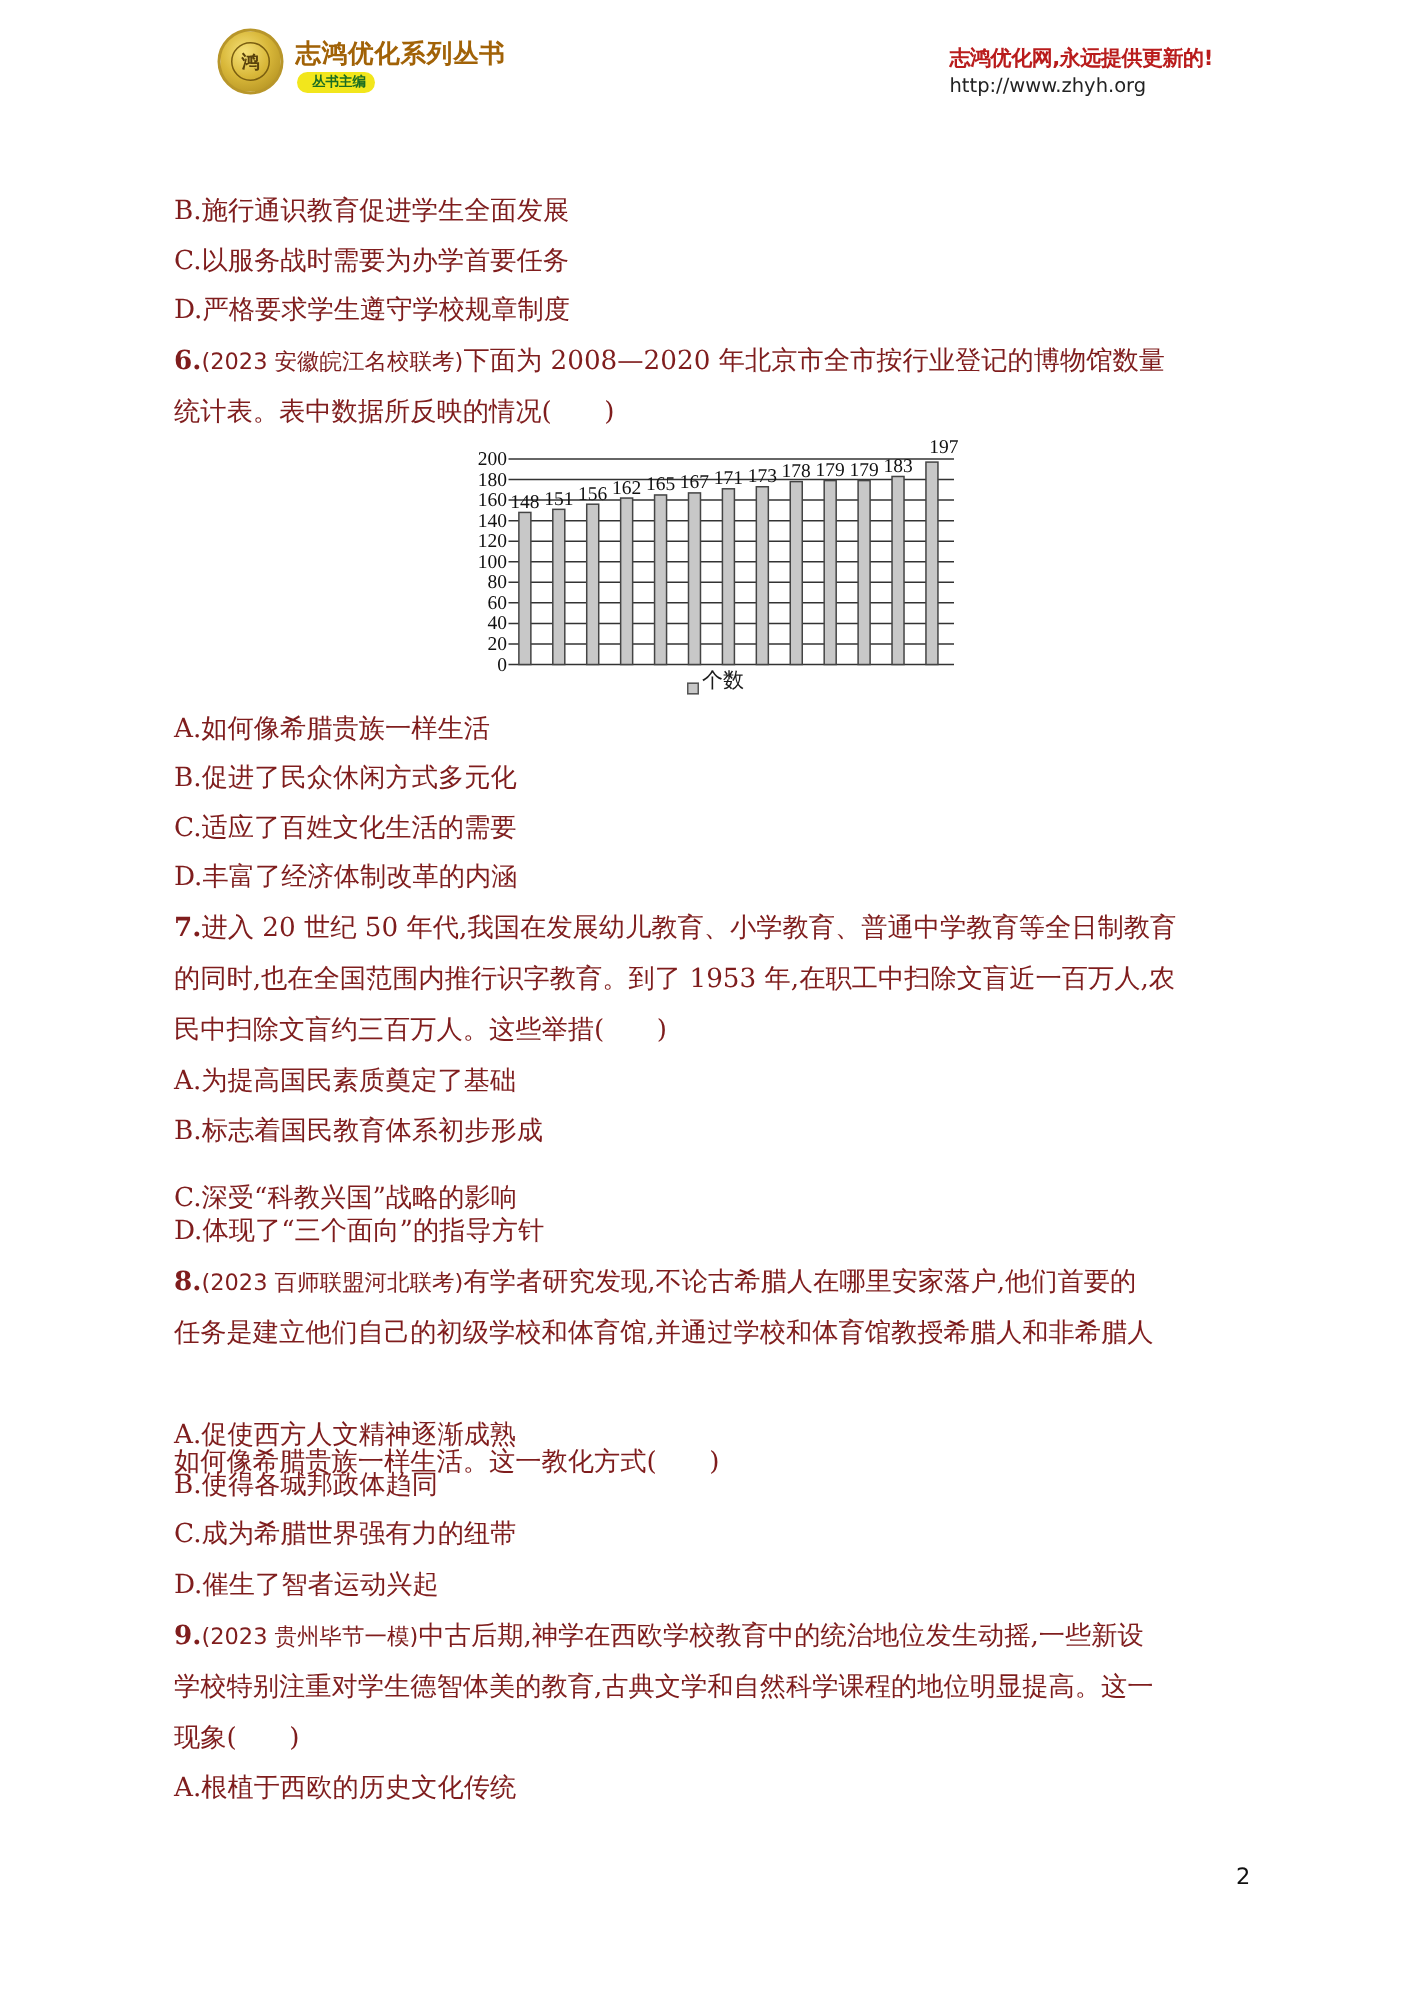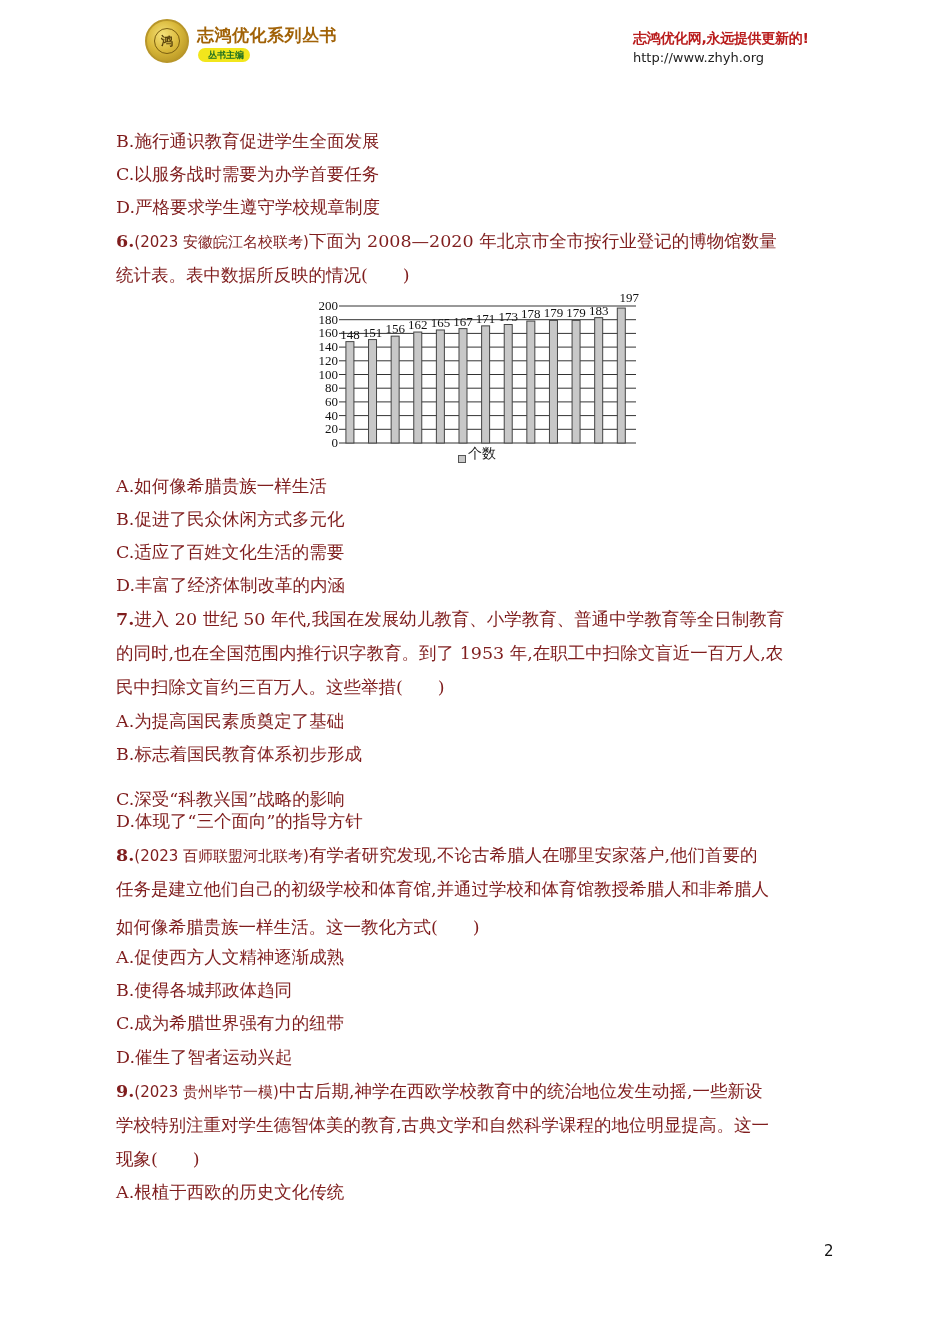--- a/index.html
+++ b/index.html
@@ -62,21 +62,21 @@
     <div class="line" style="top: 574px;"><span>D.丰富了经济体制改革的内涵</span></div>
     <div class="line" style="top: 608px;"><span class="qnum">7.</span><span>进入 20 世纪 50 年代,我国在发展幼儿教育、小学教育、普通中学教育等全日制教育</span></div>
     <div class="line" style="top: 642px;"><span>的同时,也在全国范围内推行识字教育。到了 1953 年,在职工中扫除文盲近一百万人,农</span></div>
     <div class="line" style="top: 676px;"><span>民中扫除文盲约三百万人。这些举措(　　)</span></div>
     <div class="line" style="top: 710px;"><span>A.为提高国民素质奠定了基础</span></div>
     <div class="line" style="top: 743px;"><span>B.标志着国民教育体系初步形成</span></div>
     <div class="line" style="top: 776px; margin-top: 12px;"><span>C.深受“科教兴国”战略的影响</span></div>
     <div class="line" style="top: 810px;"><span>D.体现了“三个面向”的指导方针</span></div>
     <div class="line" style="top: 844px;"><span class="qnum">8.</span><span class="src">(2023 百师联盟河北联考)</span><span>有学者研究发现,不论古希腊人在哪里安家落户,他们首要的</span></div>
     <div class="line" style="top: 878px;"><span>任务是建立他们自己的初级学校和体育馆,并通过学校和体育馆教授希腊人和非希腊人</span></div>
-    <div class="line" style="top: 916px;"><span>如何像希腊贵族一样生活。这一教化方式(　　)</span></div>
+    <div class="line" style="top: 964px;"><span>如何像希腊贵族一样生活。这一教化方式(　　)</span></div>
     <div class="line" style="top: 946px;"><span>A.促使西方人文精神逐渐成熟</span></div>
     <div class="line" style="top: 979px;"><span>B.使得各城邦政体趋同</span></div>
     <div class="line" style="top: 1012px;"><span>C.成为希腊世界强有力的纽带</span></div>
     <div class="line" style="top: 1046px;"><span>D.催生了智者运动兴起</span></div>
     <div class="line" style="top: 1080px;"><span class="qnum">9.</span><span class="src">(2023 贵州毕节一模)</span><span>中古后期,神学在西欧学校教育中的统治地位发生动摇,一些新设</span></div>
     <div class="line" style="top: 1114px;"><span>学校特别注重对学生德智体美的教育,古典文学和自然科学课程的地位明显提高。这一</span></div>
     <div class="line" style="top: 1148px;"><span>现象(　　)</span></div>
     <div class="line" style="top: 1181px;"><span>A.根植于西欧的历史文化传统</span></div>
   </div>
 

